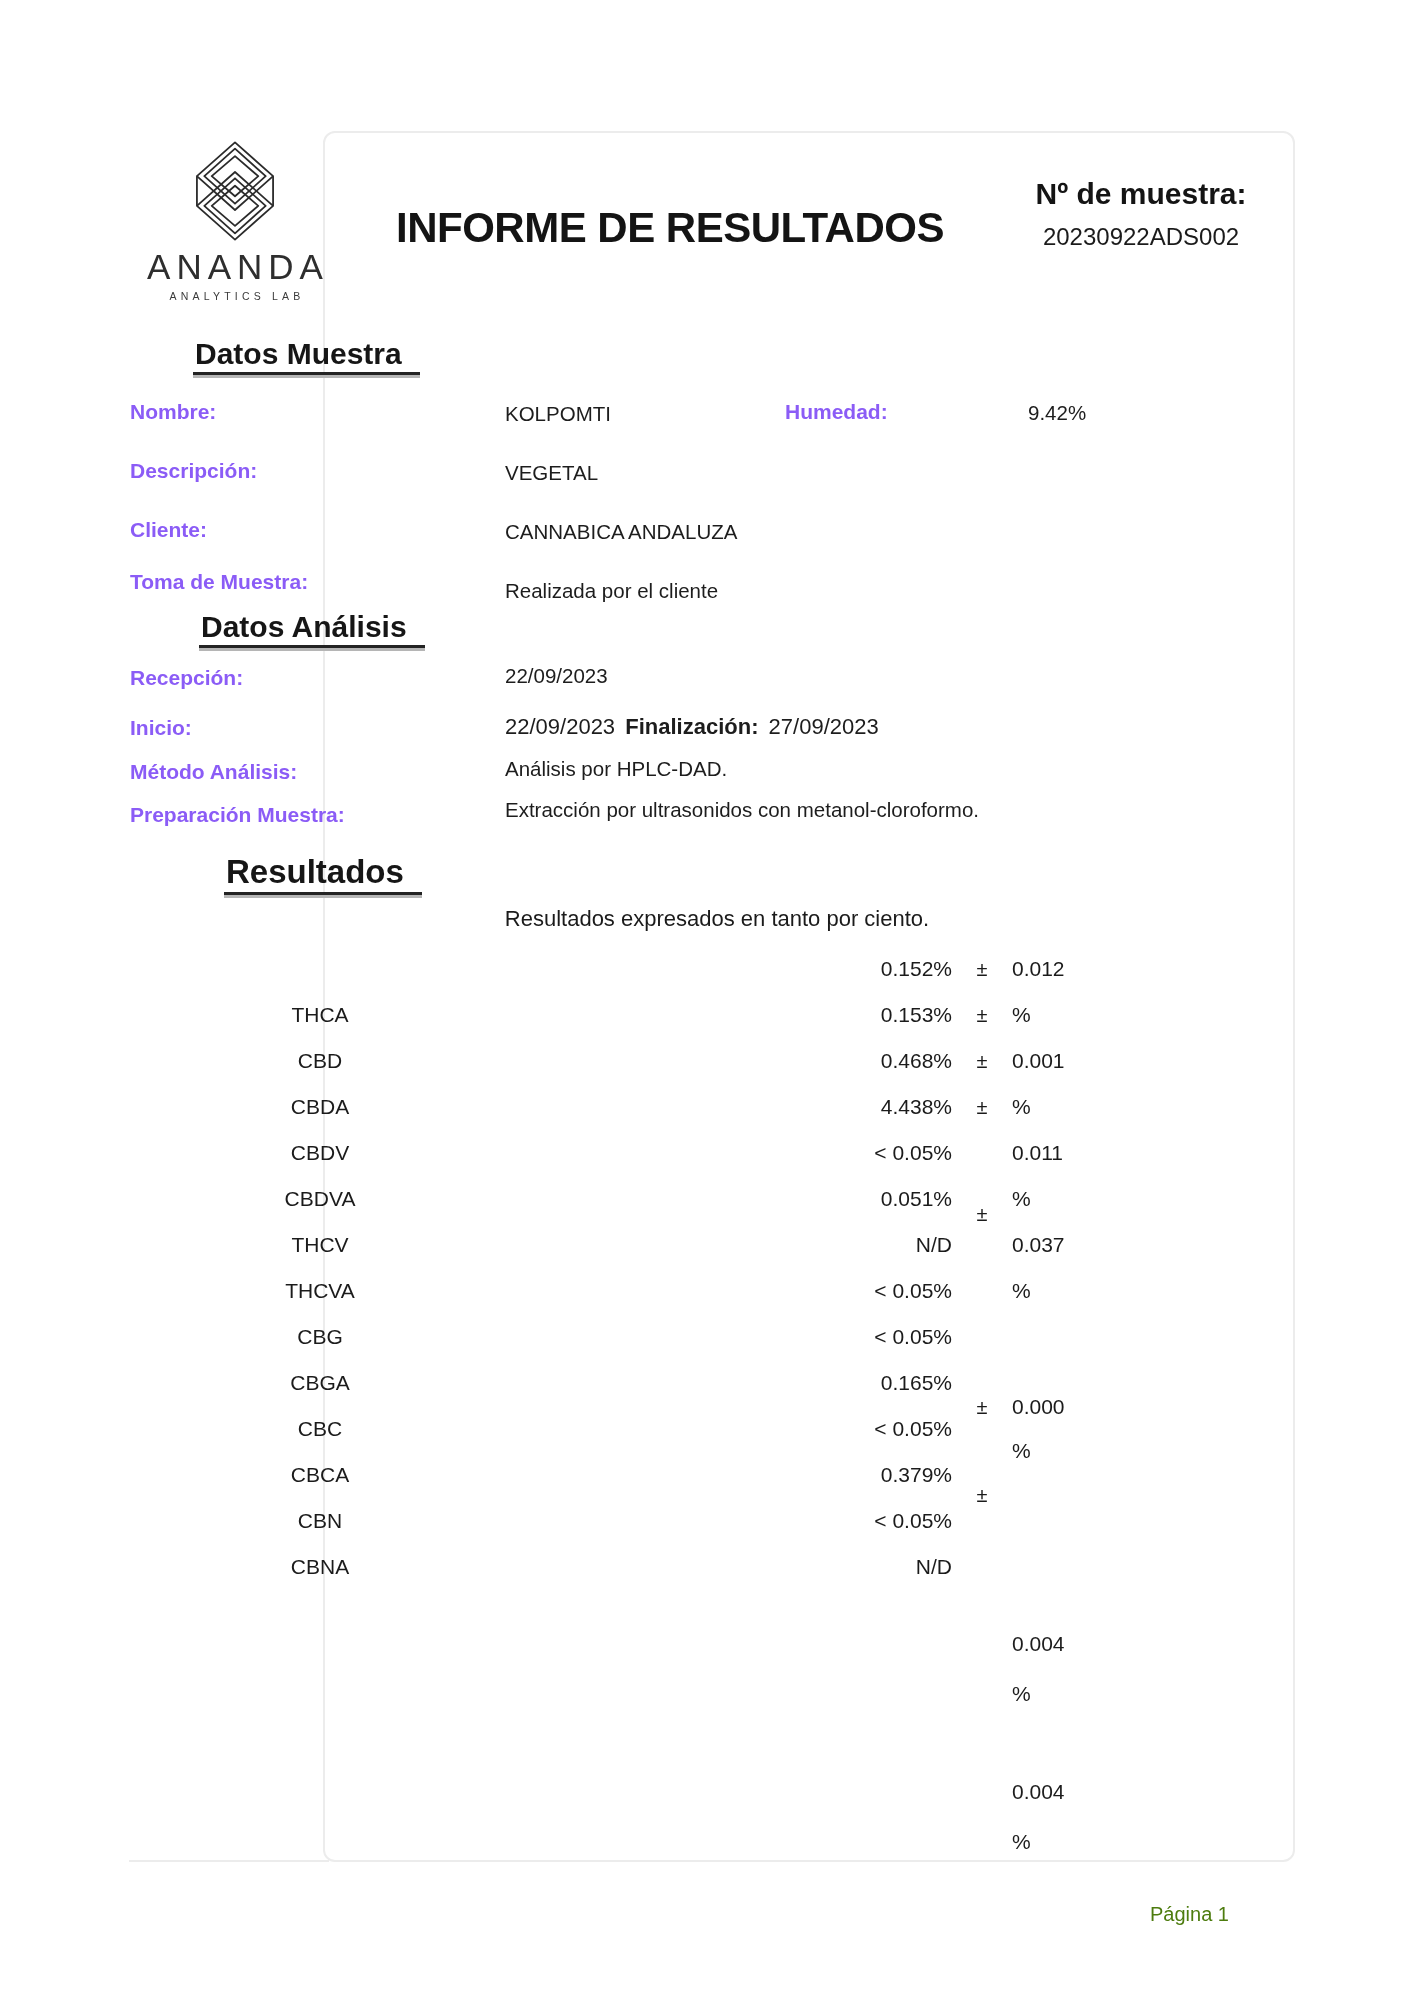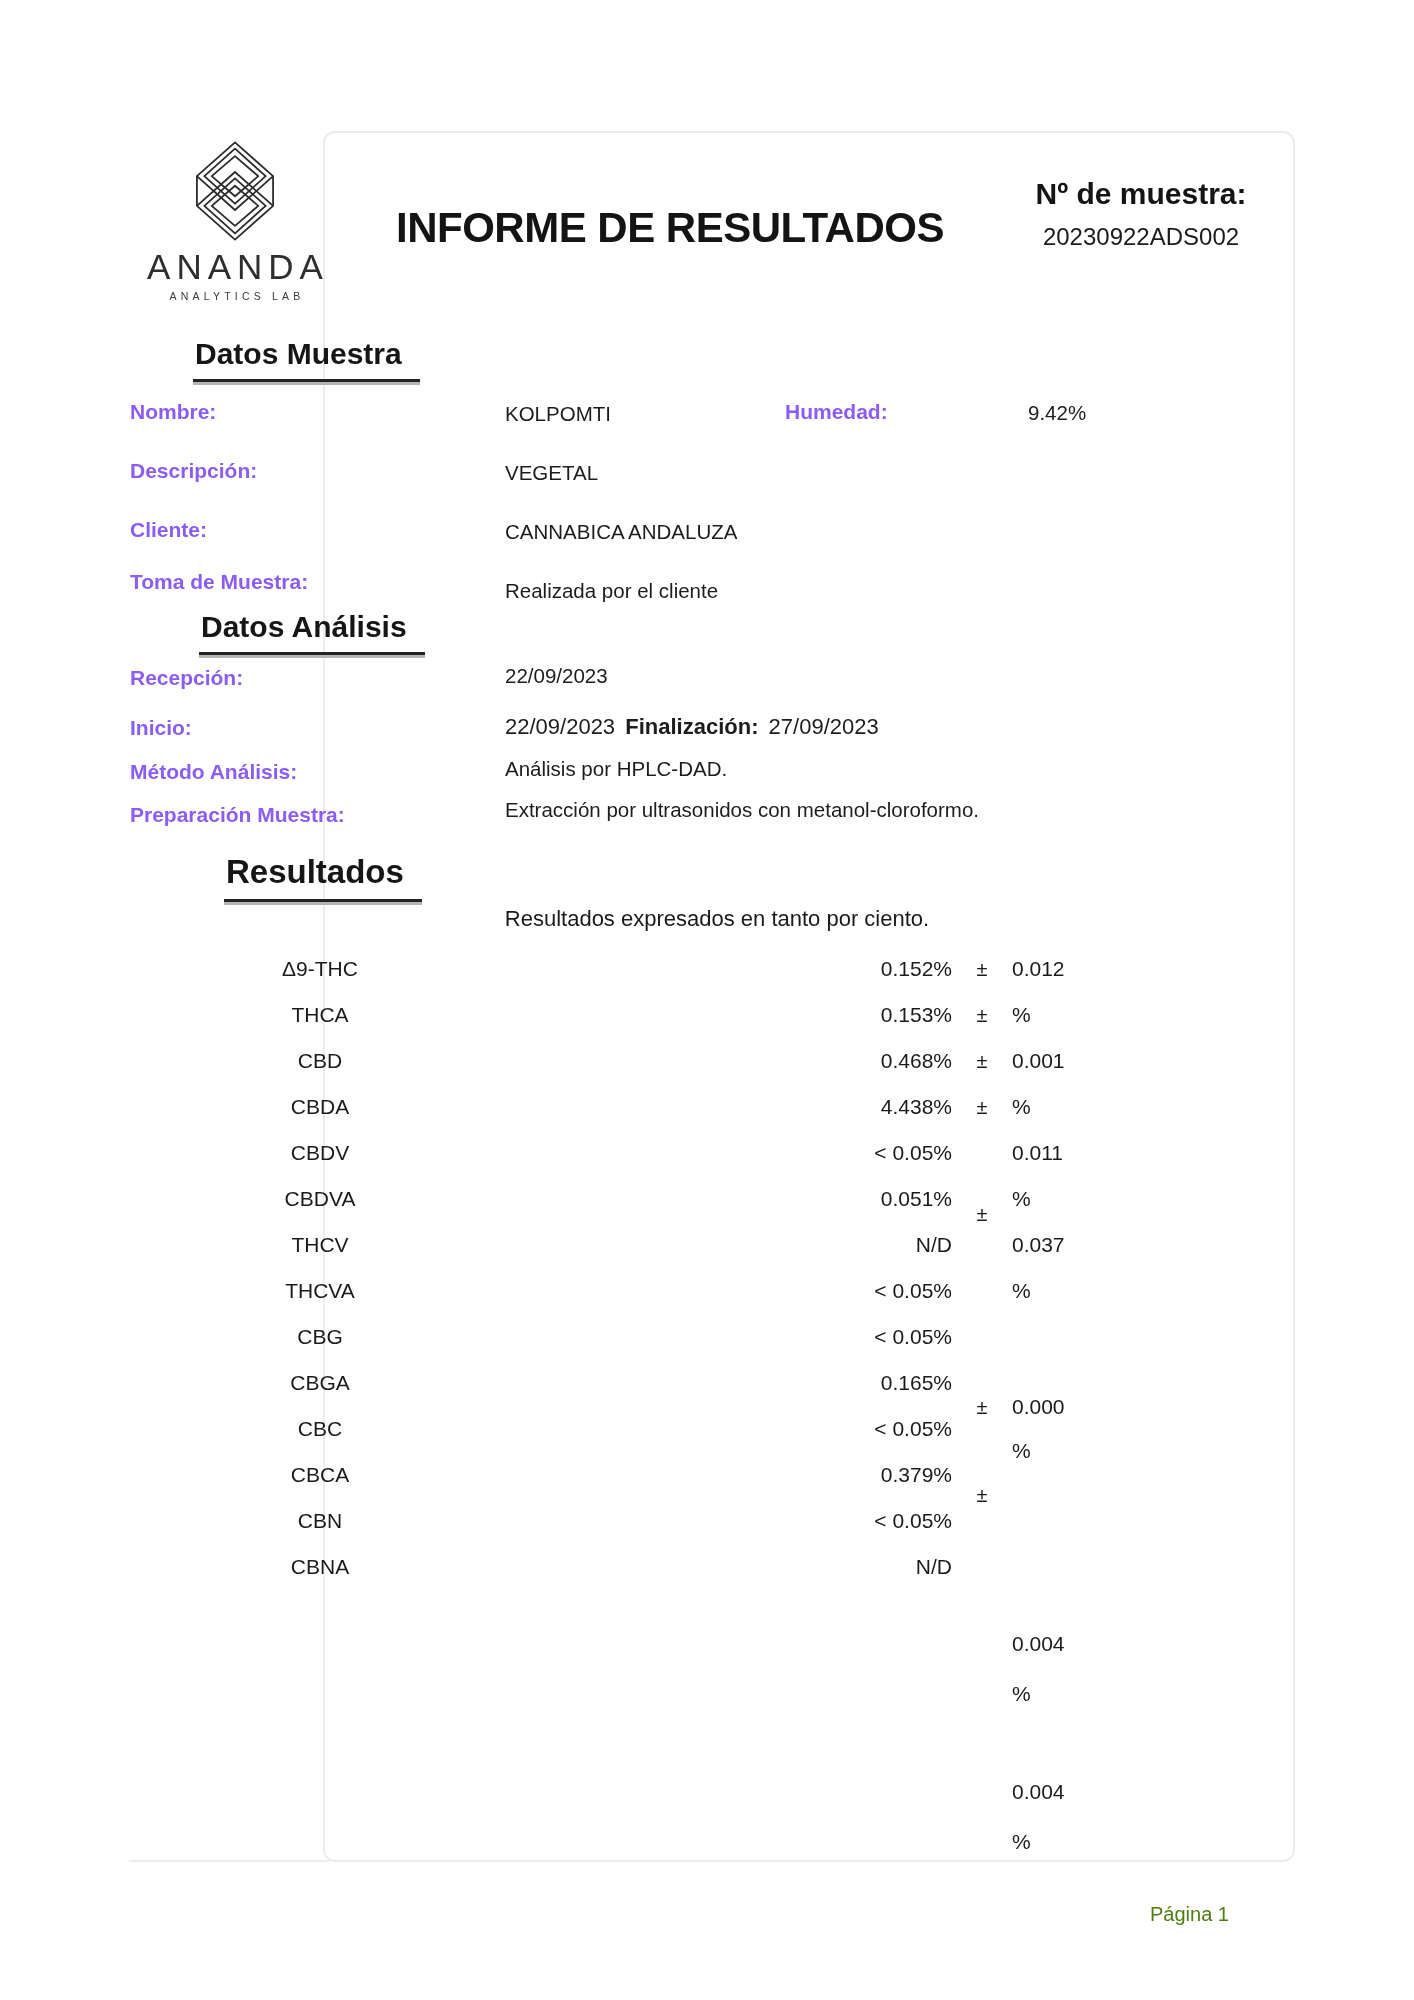--- a/index.html
+++ b/index.html
@@ -20,21 +20,21 @@
   .title { position:absolute; left:355px; top:204px; width:630px; text-align:center;
            font-size:42px; font-weight:700; letter-spacing:-0.5px; color:#141414; }
 
   .sample { position:absolute; left:995px; top:177px; width:292px; text-align:center; }
   .sample-label  { font-size:30px; font-weight:700; color:#141414; }
   .sample-number { font-size:24px; margin-top:12px; color:#1b1b1b; }
 
   
   .sect-h { position:absolute; font-weight:700; color:#161616; display:inline-block;
             border-bottom:3px solid #232323; box-shadow:0 3px 0 #b5b5b5;
-            padding:0 18px 8px 2px; }
+            padding:0 18px 1px 2px; }
   .h-muestra    { left:193px; top:337px;  font-size:30px; }
   .h-analisis   { left:199px; top:610px;  font-size:30px; }
   .h-resultados { left:224px; top:853px;  font-size:33px; }
 
   
   .f-label { position:absolute; font-size:21px; font-weight:700; color:#8b5cf6; white-space:nowrap; }
   .f-value { position:absolute; font-size:20.5px; color:#1d1d1d; white-space:nowrap; }
 
   .note { position:absolute; left:357px; top:906px; width:720px; text-align:center; font-size:22px; color:#1b1b1b; }
 
@@ -120,21 +120,20 @@
   <div class="f-value" style="left:505px; top:757px;">Análisis por HPLC-DAD.</div>
 
   <div class="f-label" style="left:130px; top:803px;">Preparación Muestra:</div>
   <div class="f-value" style="left:505px; top:798px;">Extracción por ultrasonidos con metanol-cloroformo.</div>
 
   <div class="sect-h h-resultados">Resultados</div>
   <div class="note">Resultados expresados en tanto por ciento.</div>
 
   <div class="results">
     <div class="rrow">
-      <span class="r-name">Δ9-THC</span>
       <span class="r-value">0.152%</span>
       <span class="r-pm">±</span>
       <span class="r-unc">0.012</span>
     </div>
     <div class="rrow">
       <span class="r-name">THCA</span>
       <span class="r-value">0.153%</span>
       <span class="r-pm">±</span>
       <span class="r-unc">%</span>
     </div>

